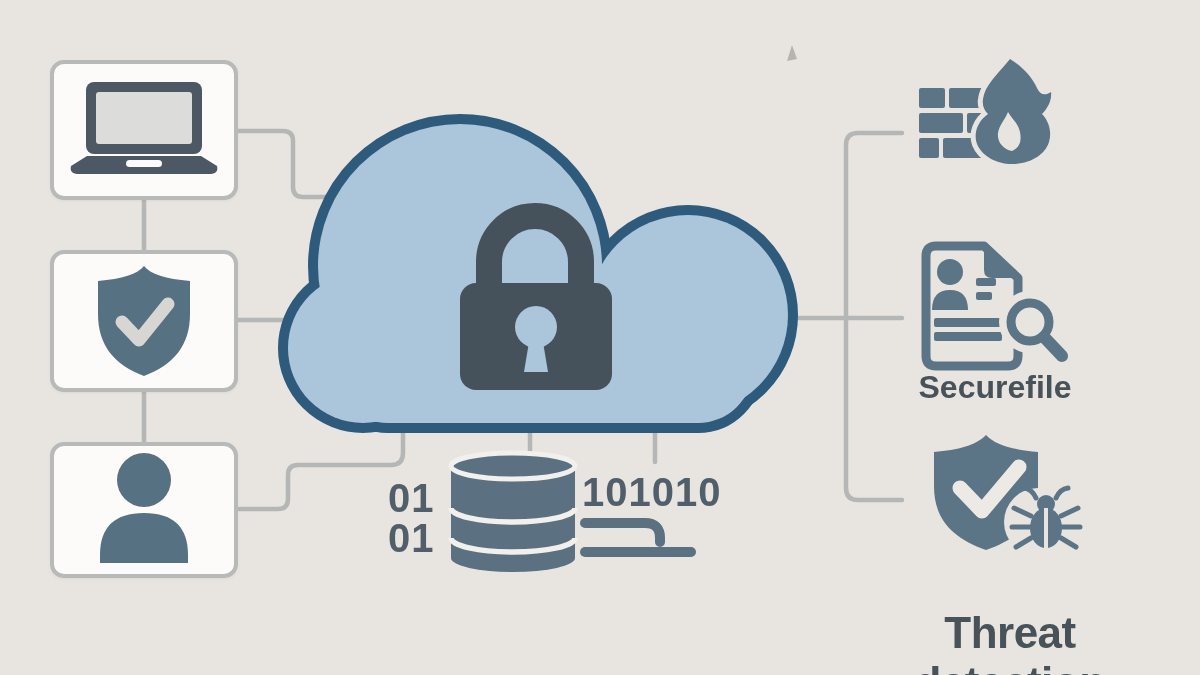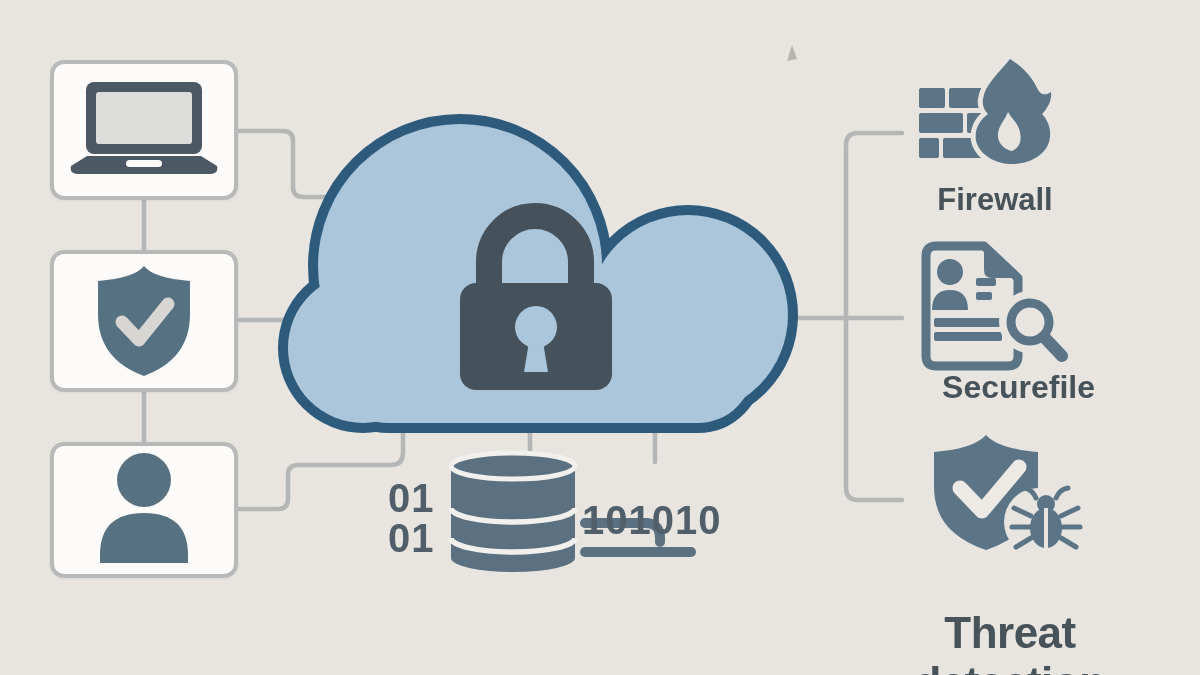--- a/index.html
+++ b/index.html
@@ -119,52 +119,51 @@
     <path class="f-db" d="M11 20 V112 A62 14 0 0 0 135 112 V20 Z"></path>
     <ellipse class="db-cap" cx="73" cy="20" rx="62" ry="13"></ellipse>
     <path class="db-sep" d="M11 62 A62 14 0 0 0 135 62"></path>
     <path class="db-sep" d="M11 92 A62 14 0 0 0 135 92"></path>
   </svg>
 
   <div class="binary" style="left:388px;top:478px;">
     <div>01</div>
     <div>01</div>
   </div>
-  <div class="binary" style="left:582px;top:472px;margin-top:28px;">101010</div>
+  <div class="binary" style="left:582px;top:472px;">101010</div>
 
   <svg class="abs" style="left:915px;top:55px;" width="150" height="115" viewBox="0 0 150 115">
     <g>
       <rect class="f-slate" x="4" y="33" width="26" height="20" rx="2"></rect>
       <rect class="f-slate" x="34" y="33" width="38" height="20" rx="2"></rect>
       <rect class="f-slate" x="4" y="58" width="44" height="20" rx="2"></rect>
       <rect class="f-slate" x="52" y="58" width="20" height="20" rx="2"></rect>
       <rect class="f-slate" x="4" y="83" width="20" height="20" rx="2"></rect>
       <rect class="f-slate" x="28" y="83" width="44" height="20" rx="2"></rect>
     </g>
     <path class="halo" d="M95 4 C82 20 70 30 68 44 C67 50 69 55 73 59 C63 66 58 78 62 89 C67 101 81 109 97 109 C115 109 130 100 134 87 C137 77 134 66 127 59 C133 53 137 45 136 37 C130 41 125 40 122 33 C117 22 108 12 95 4 Z"></path>
     <path class="f-slate" d="M95 4 C82 20 70 30 68 44 C67 50 69 55 73 59 C63 66 58 78 62 89 C67 101 81 109 97 109 C115 109 130 100 134 87 C137 77 134 66 127 59 C133 53 137 45 136 37 C130 41 125 40 122 33 C117 22 108 12 95 4 Z"></path>
     <path class="f-bg" d="M97 96 C88 94 82 87 83 78 C84 70 90 65 93 57 C97 64 103 68 105 77 C107 87 104 93 97 96 Z"></path>
   </svg>
-  <div class="right-label" style="left:895px;top:182px;width:200px;font-size:31px;">Firewall</div>
 
   <svg class="abs" style="left:912px;top:238px;" width="170" height="140" viewBox="0 0 170 140">
     <path class="doc-outline" d="M14 18 Q14 8 24 8 H72 L106 40 V118 Q106 128 96 128 H24 Q14 128 14 118 Z"></path>
     <path class="f-slate" d="M72 8 V32 Q72 40 80 40 H106 Z"></path>
     <circle class="f-slate" cx="38" cy="34" r="13"></circle>
     <path class="f-slate" d="M20 72 Q20 52 38 52 Q56 52 56 72 Z"></path>
     <rect class="f-slate" x="64" y="40" width="20" height="8" rx="2"></rect>
     <rect class="f-slate" x="64" y="54" width="16" height="8" rx="2"></rect>
     <rect class="f-slate" x="22" y="80" width="68" height="9" rx="2"></rect>
     <rect class="f-slate" x="22" y="94" width="68" height="9" rx="2"></rect>
     <circle class="halo" cx="118" cy="84" r="26"></circle>
     <path class="halo-line" d="M134 100 L152 119"></path>
     <circle class="s-ring" cx="118" cy="84" r="19"></circle>
     <path class="s-slate12" d="M132 99 L150 118"></path>
   </svg>
-  <div class="right-label" style="left:895px;top:369px;width:200px;font-size:32px;text-align:right;">Securefile</div>
+  <div class="right-label" style="left:895px;top:369px;width:200px;font-size:32px;">Securefile</div>
 
   <svg class="abs" style="left:922px;top:432px;" width="165" height="130" viewBox="0 0 165 130">
     <path class="f-slate" d="M64 3 C73 13 92 18 116 20 L116 54 C116 87 98 106 64 118 C30 106 12 87 12 54 L12 20 C36 18 55 13 64 3 Z"></path>
     <path class="s-check-white" d="M38 56 L60 79 L97 35"></path>
     <circle class="f-bg" cx="116" cy="90" r="34"></circle>
     <g>
       <path class="s-slate5" d="M114 66 Q110 57 102 56 M134 66 Q138 57 146 56"></path>
       <circle class="f-slate" cx="124" cy="72" r="9"></circle>
       <ellipse class="f-slate" cx="124" cy="96" rx="16" ry="20"></ellipse>
       <path class="s-split" d="M124 76 V116"></path>

